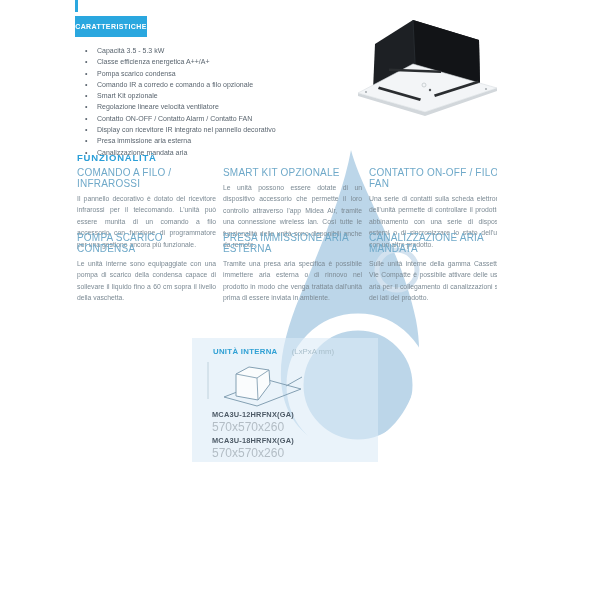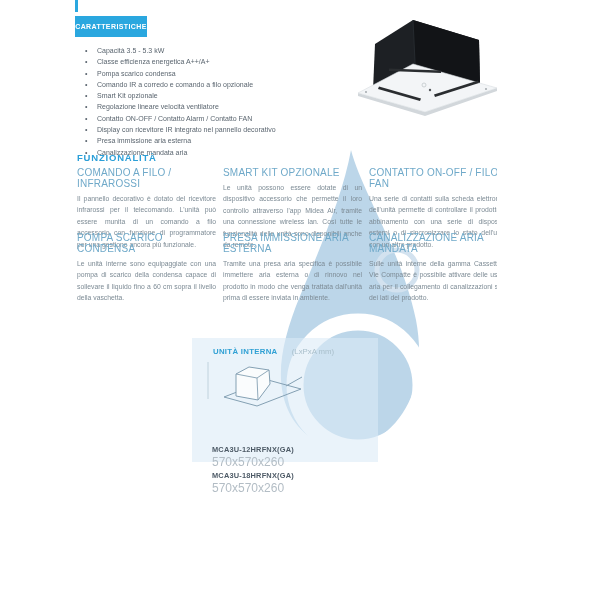--- a/index.html
+++ b/index.html
@@ -31,21 +31,21 @@
   .c1{left:77px;} .c2{left:223px;} .c3{left:369px;}
   
   .watermark{position:absolute;left:0;top:0;z-index:0;}
   
   .unit-panel{position:absolute;left:192px;top:338px;width:186px;height:124px;
     background:rgba(219,235,247,0.58);z-index:1;}
   .unit-head{position:absolute;left:213px;top:347px;font-size:7.8px;z-index:2;}
   .unit-head .t{font-weight:bold;color:#2fa0d4;letter-spacing:.3px;}
   .unit-head .s{color:#a9bfcb;margin-left:12px;}
   .unit-icon{position:absolute;left:200px;top:355px;z-index:2;}
-  .model{position:absolute;left:212px;z-index:2;margin-top:35px;}
+  .model{position:absolute;left:212px;z-index:2;}
   .model .name{font-size:7.4px;font-weight:bold;color:#4d5a66;letter-spacing:.2px;}
   .model .dims{font-size:12px;color:#b3bdc5;margin-top:1px;}
   .m1{top:410px;} .m2{top:436px;}
 </style>
 </head>
 <body>
 
 <div id="page">
 
   <svg class="watermark" width="600" height="600" viewBox="0 0 600 600">

